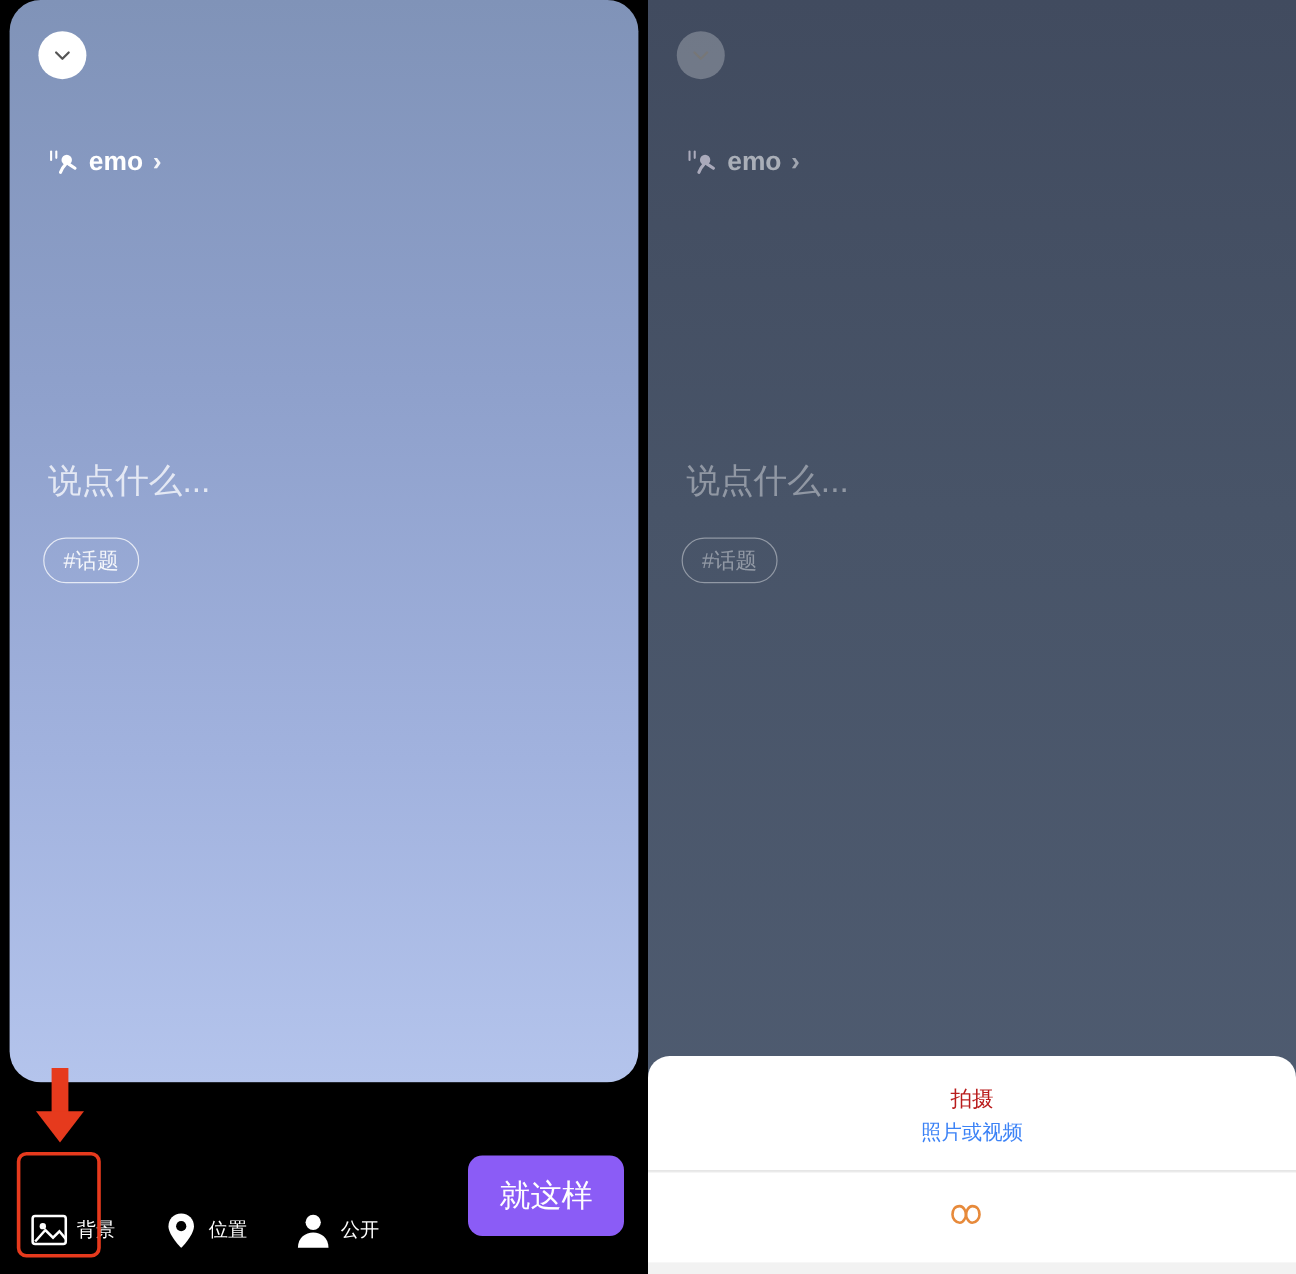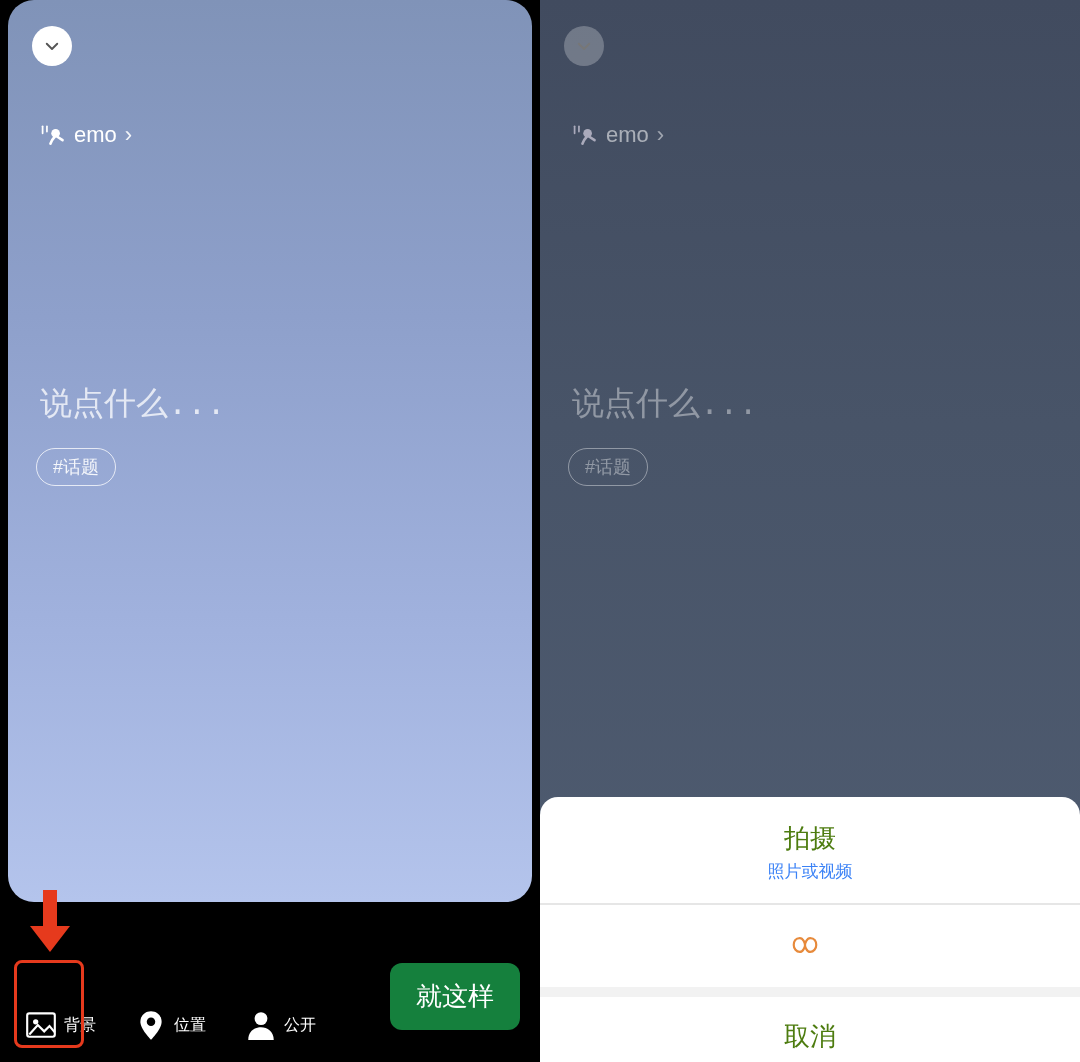--- a/index.html
+++ b/index.html
@@ -26,30 +26,30 @@
     width: 40px; height: 40px; border-radius: 50%;
     background: #fff; display: flex; align-items: center; justify-content: center;
   }
   .collapse-btn svg { width: 18px; height: 18px; }
   .phone-right .collapse-btn { background: rgba(255,255,255,0.25); }
 
   
   .emo-row {
     position: absolute; top: 122px; left: 32px;
     display: flex; align-items: center; gap: 8px;
-    color: #fff; font-size: 22px; font-weight: 400;
+    color: #fff; font-size: 22px; font-weight: 700;
   }
   .phone-right .emo-row { color: rgba(255,255,255,0.55); }
   .emo-icon { width: 26px; height: 22px; }
   .chev-r { font-size: 22px; opacity: .9; }
 
   
   .content-placeholder {
     position: absolute; top: 382px; left: 32px;
-    color: rgba(255,255,255,0.75); font-size: 32px; font-family: Liberation Mono, monospace;
+    color: rgba(255,255,255,0.75); font-size: 28px;
   }
   .phone-right .content-placeholder { color: rgba(255,255,255,0.4); }
 
   
   .topic-chip {
     position: absolute; top: 448px; left: 28px;
     border: 1.5px solid rgba(255,255,255,0.75);
     color: rgba(255,255,255,0.9);
     padding: 6px 16px; border-radius: 22px;
     font-size: 18px;
@@ -77,33 +77,33 @@
     position:absolute; left:30px; bottom:110px; width:40px; height:62px;
   }
   .big-arrow .shaft { position:absolute; left:13px; top:0; width:14px; height:40px; background:#e63a1d; }
   .big-arrow .head {
     position:absolute; left:0; top:36px; width:0; height:0;
     border-left:20px solid transparent; border-right:20px solid transparent;
     border-top:26px solid #e63a1d;
   }
   .submit-btn {
     position:absolute; right:20px; bottom:32px;
-    background:#15803d; color:#fff; font-size:26px; font-weight:500;
+    background:#8b5cf6; color:#fff; font-size:26px; font-weight:500;
     padding: 16px 26px; border-radius: 12px;
   }
 
   
   .sheet {
     position:absolute; left:0; right:0; bottom:0;
     background:#fff; border-top-left-radius:18px; border-top-right-radius:18px;
     overflow:hidden;
     padding-top: 4px;
   }
   .sheet-section { text-align:center; }
-  .sheet-item { font-size:26px; color:#4d7c0f; padding:20px 0 4px 0; }
+  .sheet-item { font-size:18px; color:#b91c1c; padding:20px 0 4px 0; }
   .sheet-sub  { font-size:17px; color:#3b82f6; padding-bottom:20px; }
   .sheet-div  { height:1px; background:#e6e6e6; margin:0; }
   .sheet-item.single { padding: 24px 0; }
   .sheet-gap  { height:10px; background:#f2f2f2; }
   .sheet-item.last { padding: 22px 0 8px 0; }
 
   .wx-icon { display:inline-block; vertical-align:-3px; margin-right:10px; }
   .wx-icon svg { width:26px; height:22px; }
 
   
@@ -210,18 +210,15 @@
       <div class="sheet-item single">
         <span class="wx-icon">
           <svg viewBox="0 0 30 24">
             <path d="M9 4 C4 4 2 8 2 12 C2 16 5 20 9 20 C13 20 15 14 15 12 C15 10 13 4 9 4 Z" fill="none" stroke="#e78a3b" stroke-width="2.5"></path>
             <path d="M21 4 C26 4 28 8 28 12 C28 16 25 20 21 20 C17 20 15 14 15 12 C15 10 17 4 21 4 Z" fill="none" stroke="#e78a3b" stroke-width="2.5"></path>
           </svg>
         </span>
       </div>
     </div>
     <div class="sheet-gap"></div>
-    <div class="sheet-section">
-      <div class="sheet-item last">取消</div>
-    </div>
   </div>
 
 </div>
 
 </body></html>

